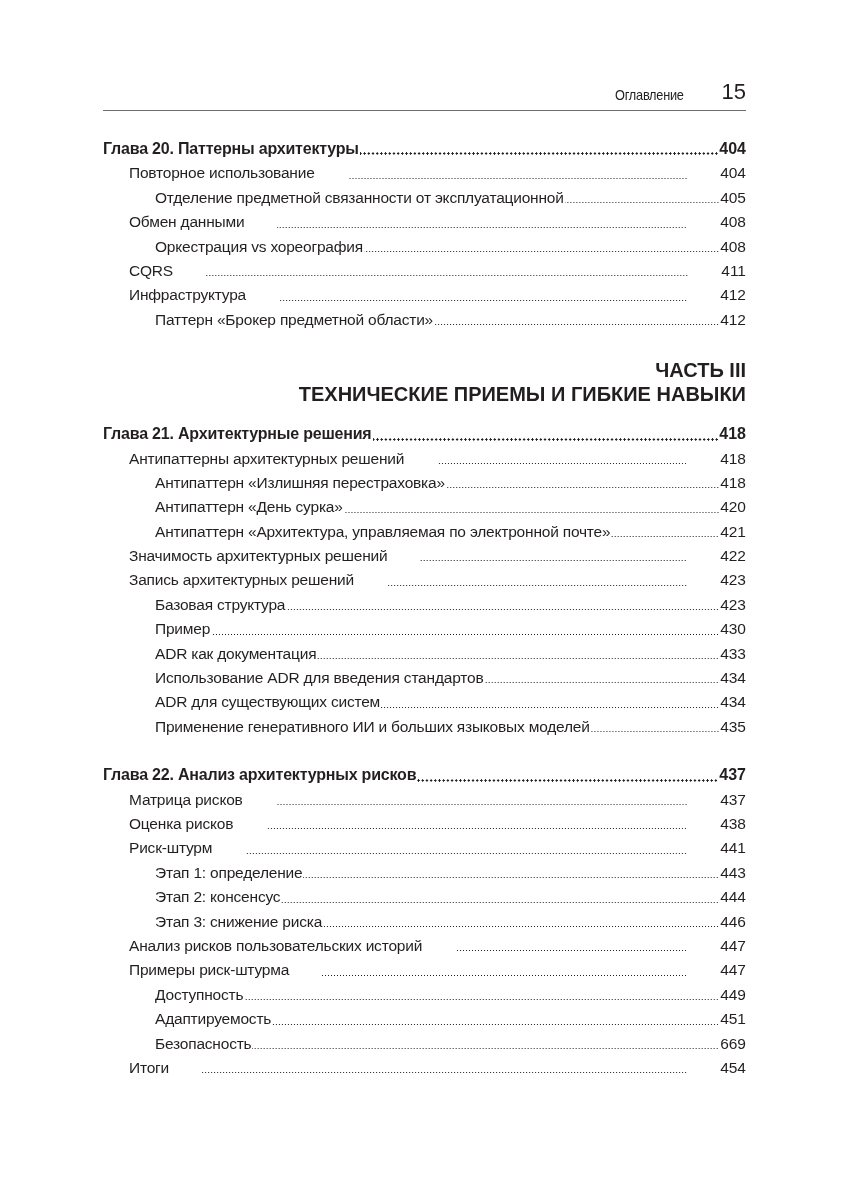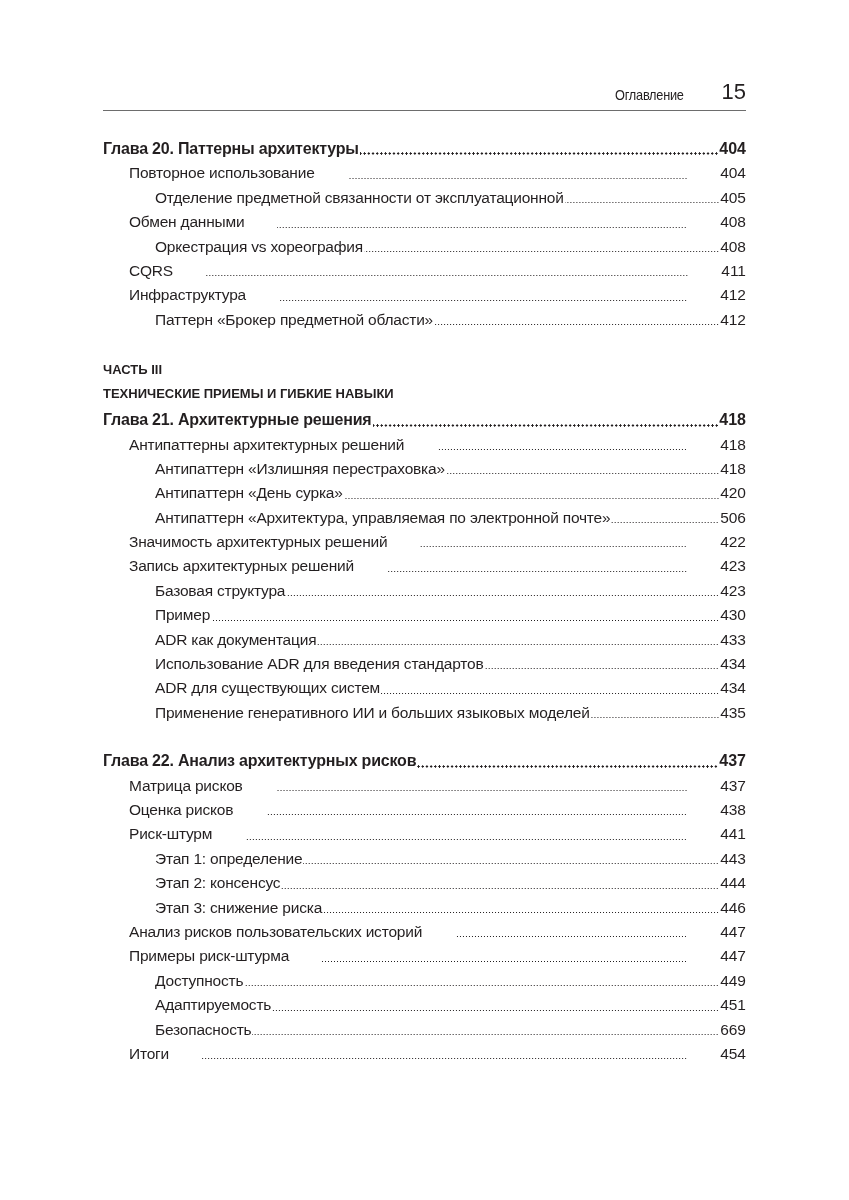--- a/index.html
+++ b/index.html
@@ -84,25 +84,25 @@
     margin-bottom: 6px;
     background-image: radial-gradient(circle, #231f20 1.1px, transparent 1.3px);
     background-size: 4.2px 3px;
   }
   .toc-page {
     flex: 0 0 auto;
     text-align: right;
   }
   .toc-gap { height: 24px; }
   .part-heading {
-    text-align: left;
+    text-align: right;
     font-weight: bold;
-    font-size: 13px;
+    font-size: 20px;
     line-height: 24px;
-    margin: 2px 0 2px 0;
+    margin: 2px 0 16px 0;
   }
 </style>
 </head>
 <body>
 
 <div class="page-header">
   <span class="header-title">Оглавление</span>
   <span class="header-page">15</span>
 </div>
 
@@ -172,21 +172,21 @@
     <span class="toc-page">418</span>
   </div>
   <div class="toc-row level-2">
     <span class="toc-title">Антипаттерн «День сурка»</span>
     <span class="toc-leader"></span>
     <span class="toc-page">420</span>
   </div>
   <div class="toc-row level-2">
     <span class="toc-title">Антипаттерн «Архитектура, управляемая по электронной почте»</span>
     <span class="toc-leader"></span>
-    <span class="toc-page">506</span>
+    <span class="toc-page">421</span>
   </div>
   <div class="toc-row level-1">
     <span class="toc-title">Значимость архитектурных решений</span>
     <span class="toc-leader"></span>
     <span class="toc-page">422</span>
   </div>
   <div class="toc-row level-1">
     <span class="toc-title">Запись архитектурных решений</span>
     <span class="toc-leader"></span>
     <span class="toc-page">423</span>

